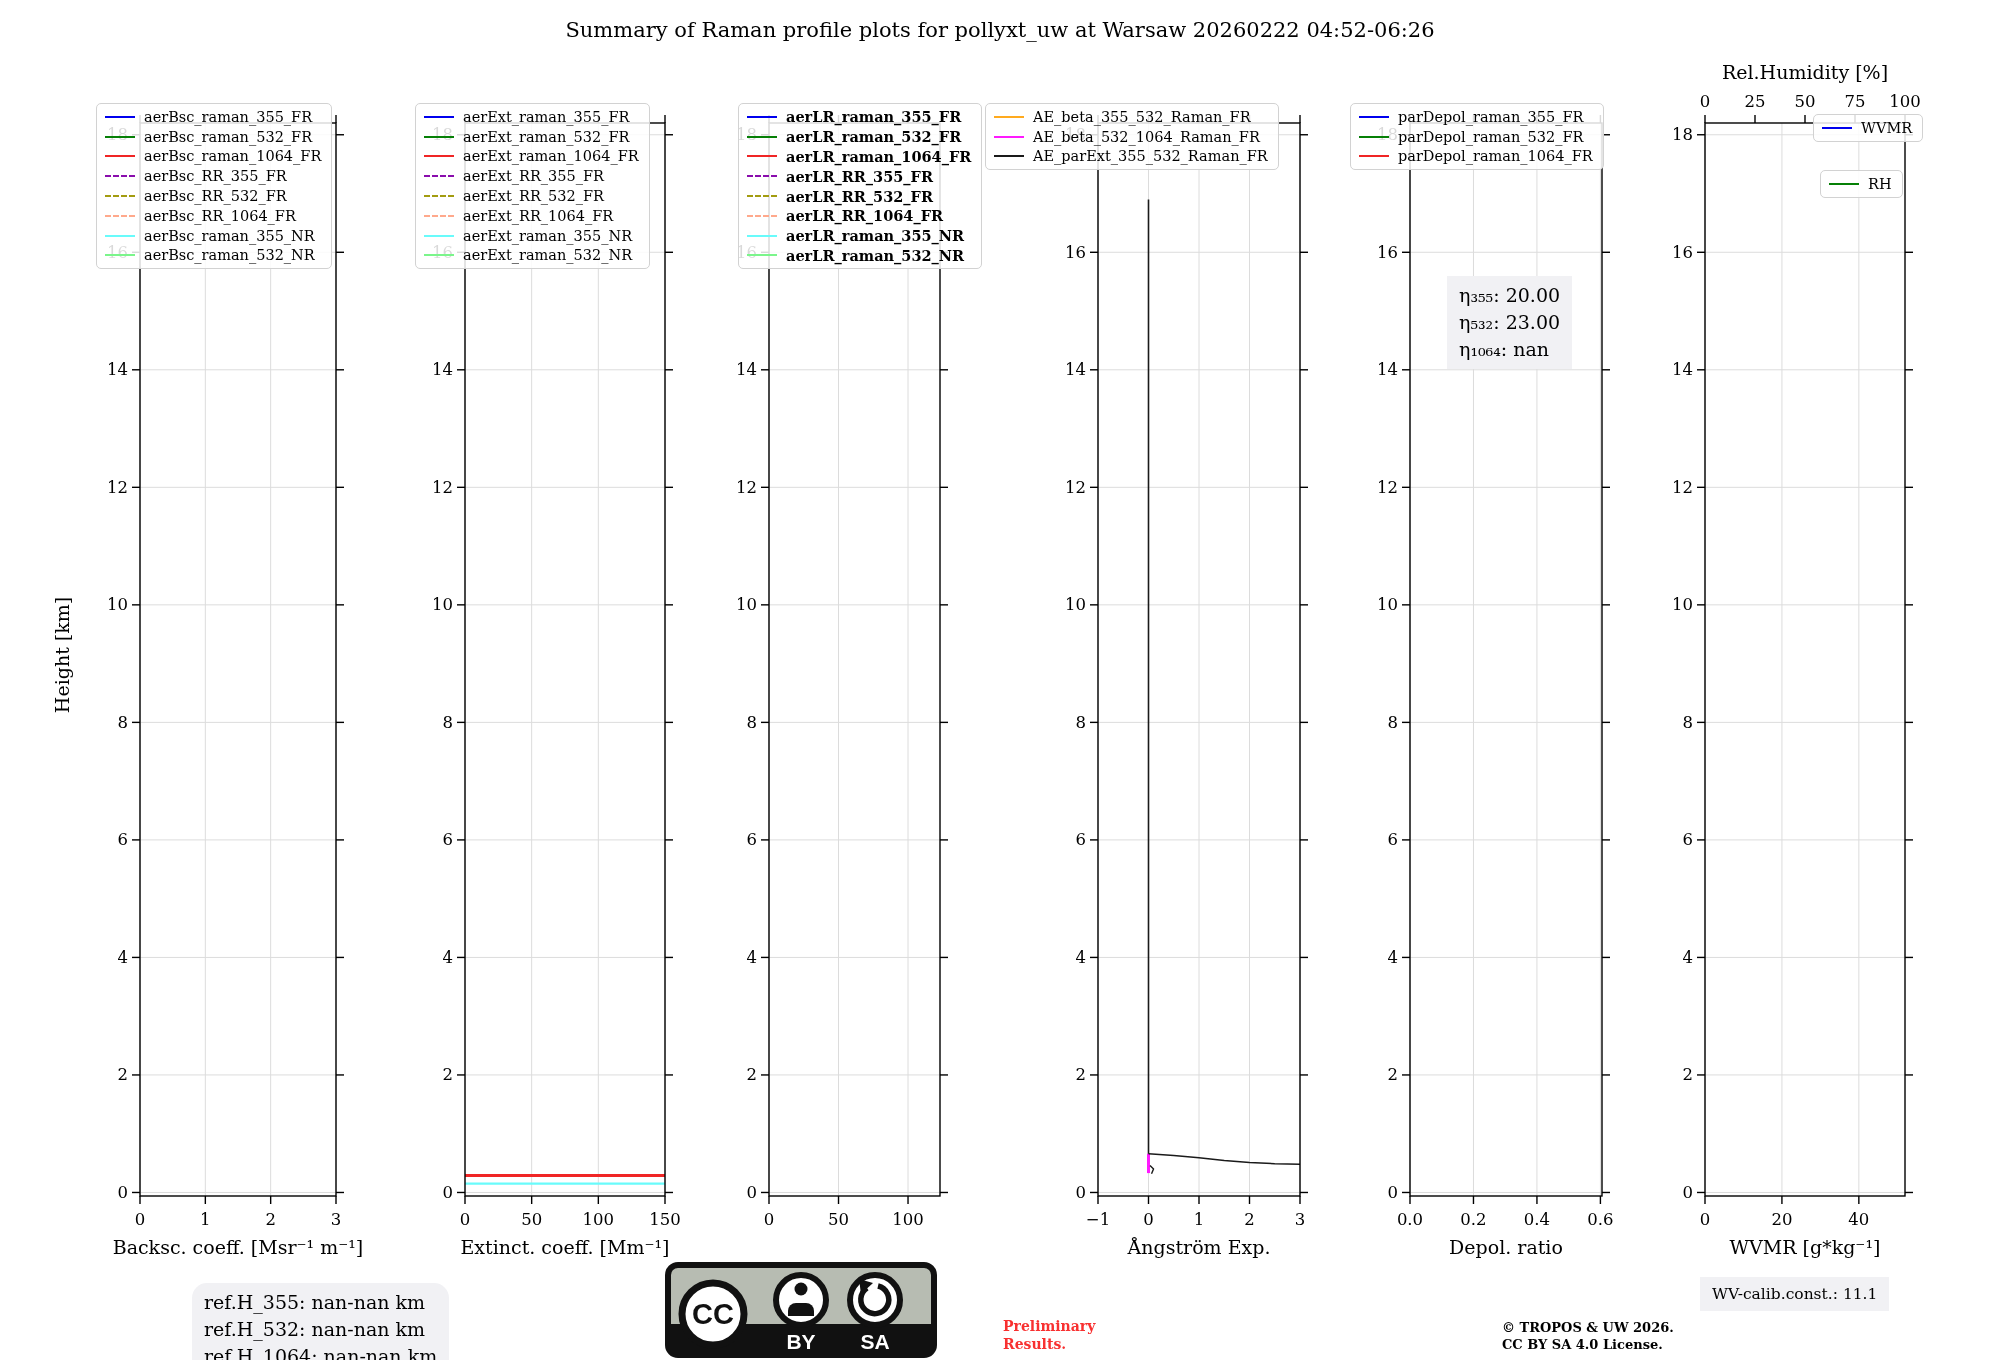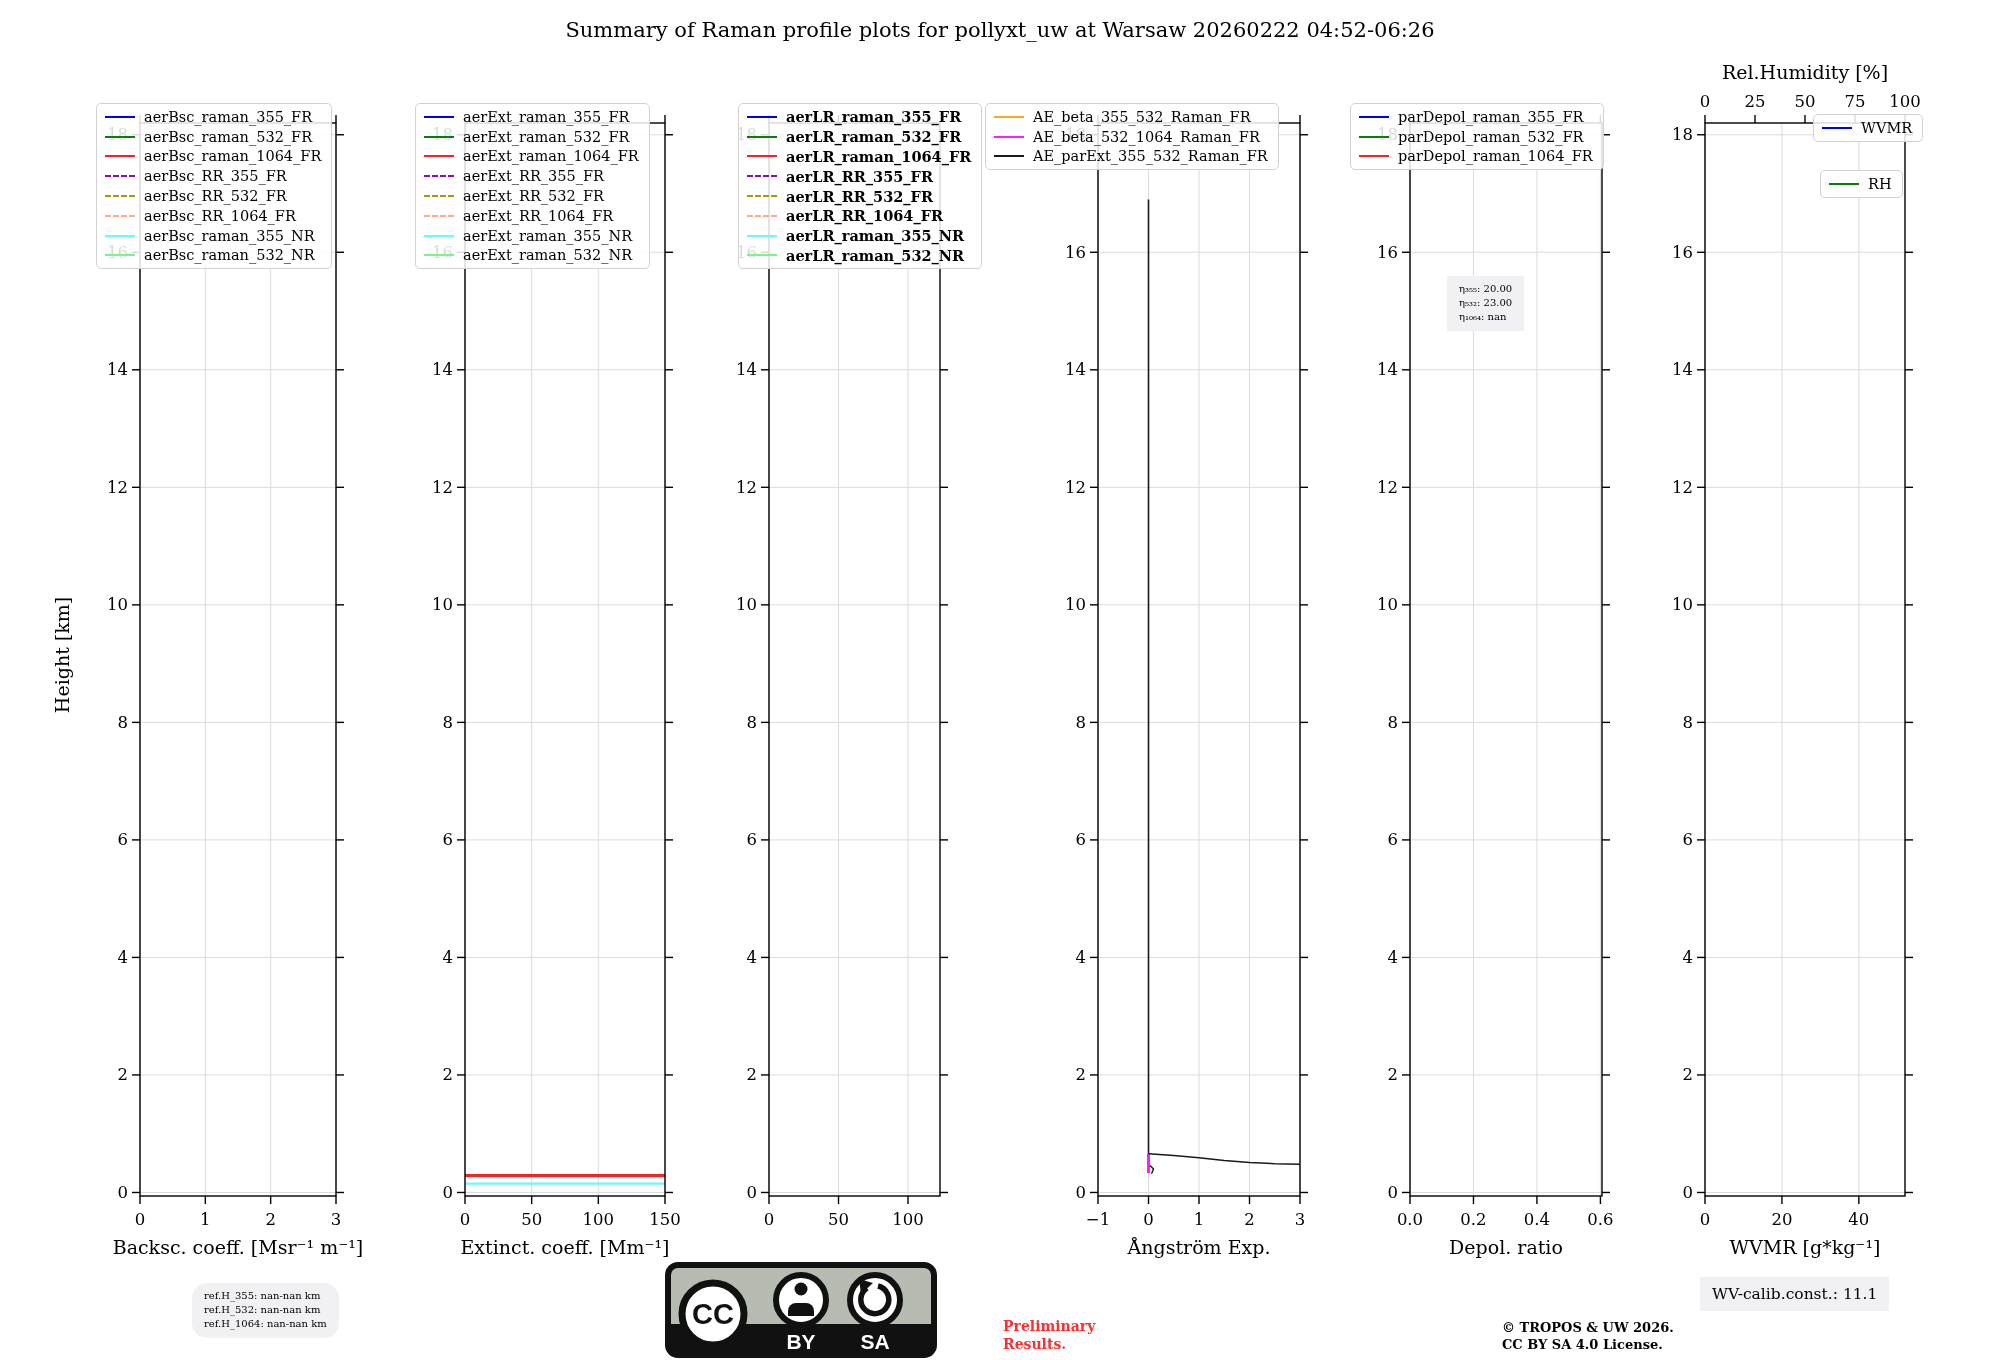--- a/index.html
+++ b/index.html
@@ -7,21 +7,21 @@
           font-family:"DejaVu Serif", serif;color:#000;overflow:hidden;}
   .abs{position:absolute;}
   #title{width:2000px;text-align:center;top:18px;left:0;font-size:21px;}
   #ylabel{left:62px;top:655px;transform:translate(-50%,-50%) rotate(-90deg);font-size:19px;white-space:nowrap;}
   .xlabel{width:400px;text-align:center;top:1236px;font-size:19px;white-space:nowrap;}
   .legend{position:absolute;background:rgba(255,255,255,.85);border:1px solid #d2d2d2;
           border-radius:5px;padding:3px 10px 3px 8px;z-index:3;}
   .lrow{display:flex;align-items:center;height:19.8px;}
   .lsample{width:30px;margin-right:9px;flex:0 0 30px;}
   .llabel{font-size:14.5px;white-space:nowrap;}
-  .annot{position:absolute;background:#f1f1f4;padding:6px 12px;font-size:10px;line-height:1.42;z-index:2;white-space:nowrap;}
+  .annot{position:absolute;background:#f1f1f4;padding:6px 12px;font-size:19px;line-height:1.42;z-index:2;white-space:nowrap;}
   #preliminary{left:1003px;top:1318px;color:#f83030;font-weight:bold;font-size:14px;line-height:1.25;}
   #copyright{left:1502px;top:1320px;font-weight:bold;font-size:13px;line-height:1.3;}
   #wvcalib{left:1700px;top:1277px;font-size:15.5px;}
   #refh{left:192px;top:1283px;border-radius:15px;}
   #ccbadge{left:665px;top:1262px;}
 </style>
 </head>
 <body>
 
 <div id="canvas">

